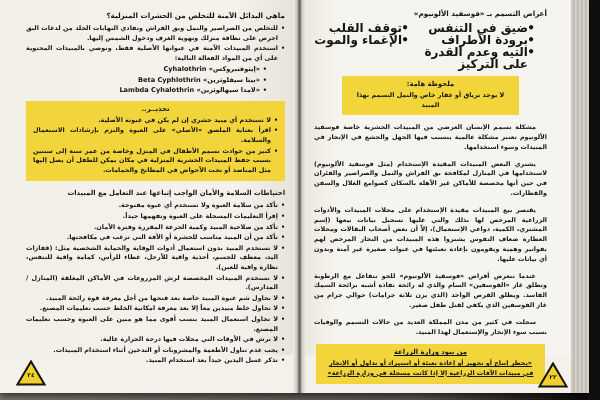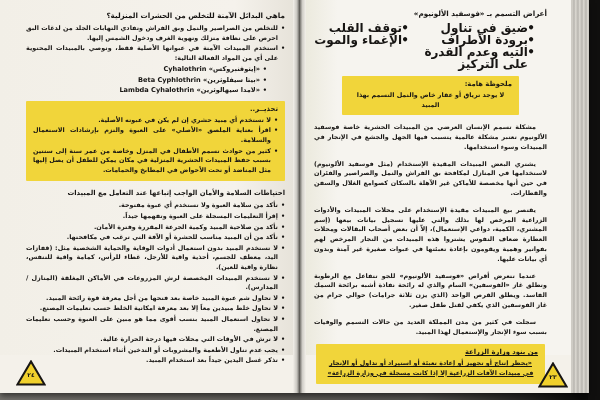--- a/index.html
+++ b/index.html
@@ -36,21 +36,21 @@
   .bullet{position:relative;padding-right:7px;margin-bottom:1px;}
   .bullet::before{content:"•";position:absolute;right:0;top:0;}
   .actives{list-style:none;margin:1px 18px 3px 0;padding:0;text-align:right;}
   .actives li{position:relative;padding-right:7px;font-size:6.6px;line-height:10.5px;font-weight:bold;}
   .actives li::before{content:"•";position:absolute;right:0;top:0;}
 
   .ybox{
     background:#f1d53a;border-radius:1px;
     padding:4px 7px 5px 7px;margin:5px 0 7px 0;
   }
-  .ybox .ybox-title{text-align:right;font-weight:bold;font-size:6.8px;line-height:9px;margin-bottom:2px;}
+  .ybox .ybox-title{text-align:center;font-weight:bold;font-size:6.8px;line-height:9px;margin-bottom:2px;}
   .ybox .body-text{text-align:justify;}
   .ybox-center{text-align:center !important;}
 
   .section-h{font-weight:bold;font-size:6.8px;line-height:10px;margin:4px 0 3px 0;}
 
   .sym-grid{display:grid;grid-template-columns:57% 43%;margin:3px 12px 2px 0;}
   .sym{position:relative;padding-right:7px;font-size:12px;line-height:12px;font-weight:bold;}
   .sym::before{content:"•";position:absolute;right:0;top:0;}
 
   .para{font-size:6.4px;line-height:9.8px;font-weight:bold;text-align:justify;text-indent:11px;margin:0 0 7px 0;}
@@ -69,21 +69,21 @@
 
 <div class="photo">
   <div class="black-strip"></div>
 
   <div class="spread">
 
     <div class="page page-right">
       <div class="t">أعراض التسمم بـ «فوسفيد الألونيوم»</div>
 
       <div class="sym-grid">
-        <div class="sym">ضيق في تناول</div>
+        <div class="sym">ضيق في التنفس</div>
         <div class="sym">توقف القلب</div>
         <div class="sym">برودة الأطراف</div>
         <div class="sym">الإغماء والموت</div>
         <div class="sym">التيه وعدم القدرة على التركيز</div>
       </div>
 
       <div class="ybox" style="margin:6px 28px 8px 28px;">
         <div class="ybox-title">ملحوظة هامة:</div>
         <div class="body-text ybox-center">لا يوجد ترياق أو عقار خاص والنمل التسمم بهذا المبيد</div>
       </div>

